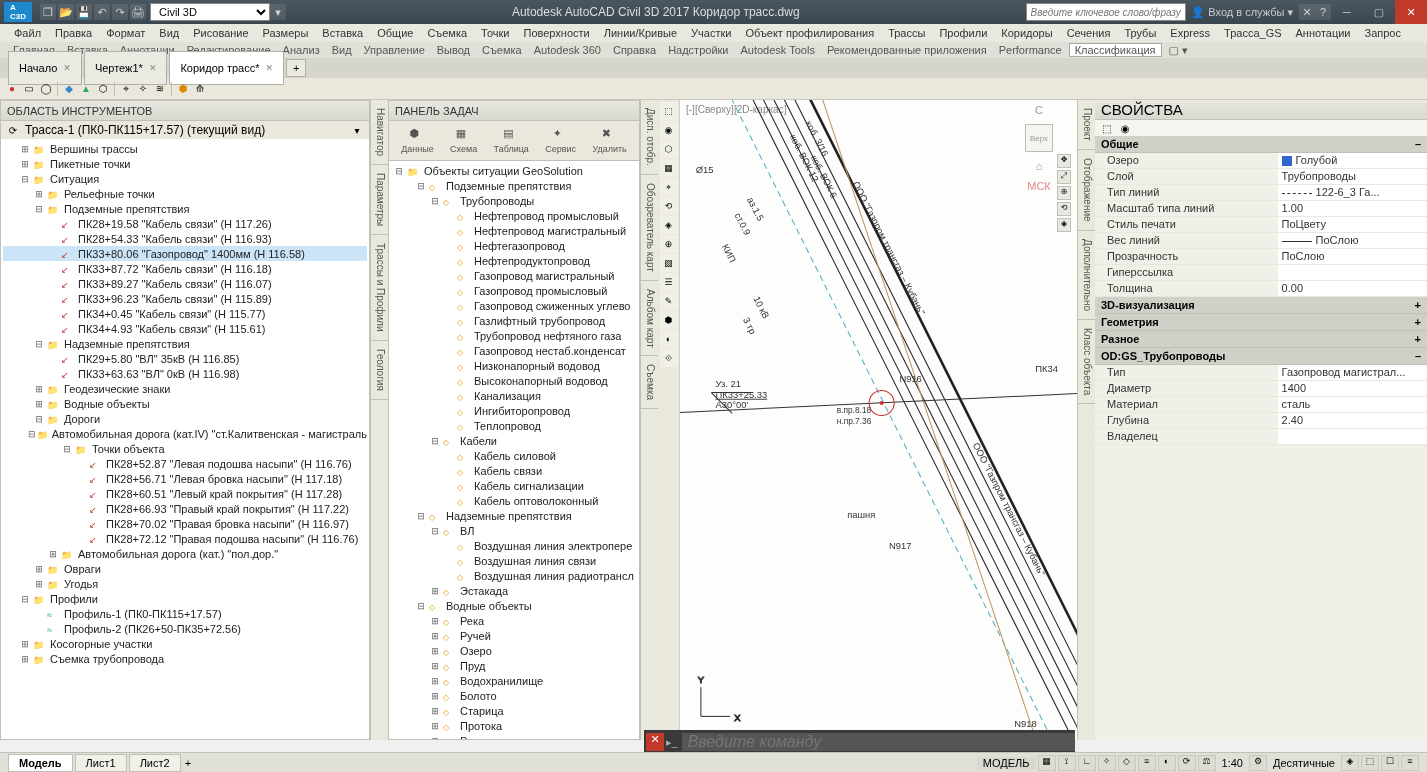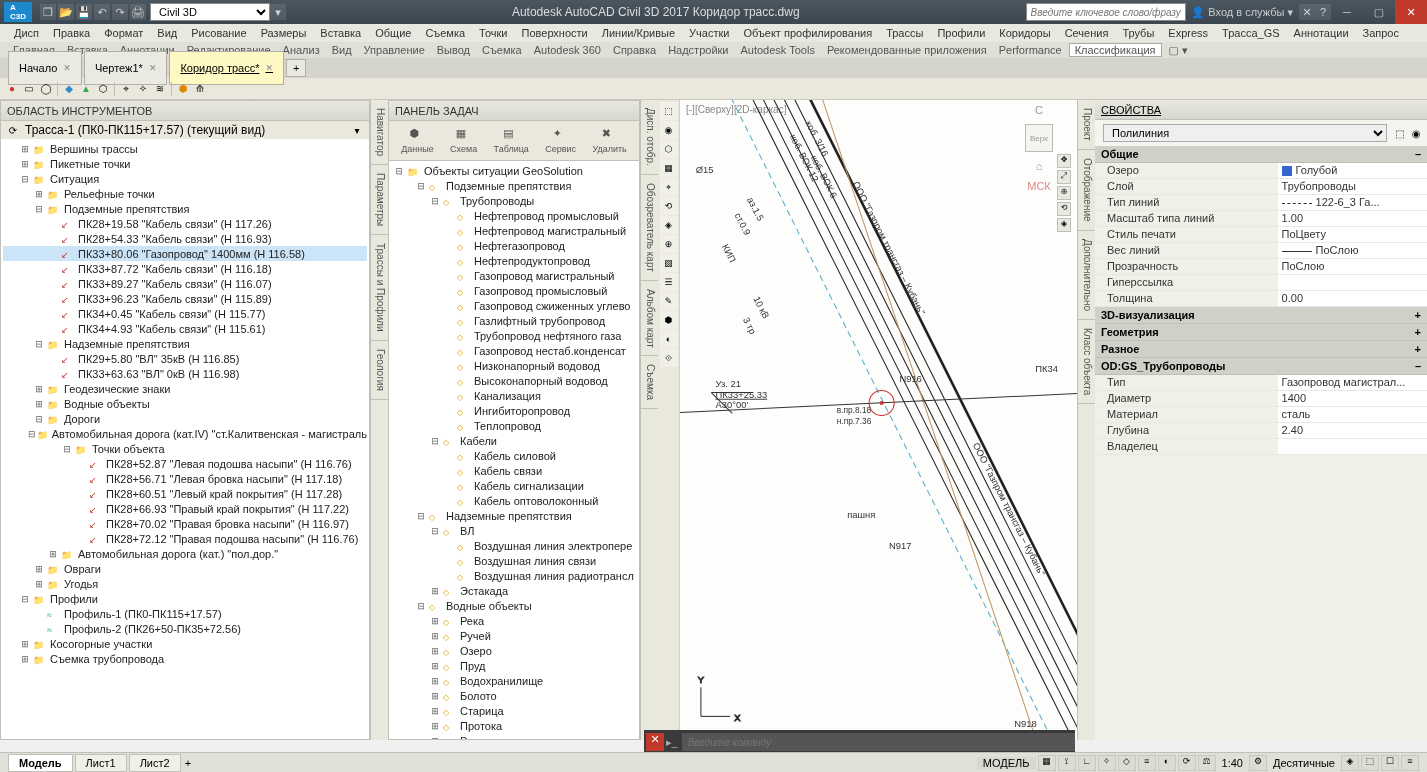--- a/index.html
+++ b/index.html
@@ -13,21 +13,21 @@
 .search-box { background:#fff; border:1px solid #888; height:18px; width:160px; padding:0 4px; font-style:italic; color:#888; font-size:10px; }
 .win-btns { display:flex; }
 .win-btn { width:32px; height:24px; display:flex; align-items:center; justify-content:center; color:#ccc; }
 .win-btn.close { background:#c0392b; color:#fff; }
 .menu-bar { height:18px; background:#e8e8e0; display:flex; align-items:center; padding:0 8px; gap:2px; font-size:10.5px; color:#333; }
 .menu-item { padding:0 6px; cursor:pointer; white-space:nowrap; }
 .ctx-bar { height:16px; background:#e0e0d8; display:flex; align-items:center; padding:0 8px; gap:2px; font-size:10px; color:#555; }
 .ctx-item { padding:0 5px; }
 .doc-tabs { height:20px; background:#d5d5cc; display:flex; align-items:center; padding-left:8px; gap:2px; }
 .dtab { padding:10px 10px; font-size:11px; background:#eaeae2; border:1px solid #b0b0a8; display:flex; align-items:center; gap:6px; cursor:pointer; }
-.dtab.active { background:#fef9c3;text-decoration:underline; }
+.dtab.active { background:#ffffff; }
 .dtab-close { font-size:9px; color:#888; }
 .toolbar-row { height:22px; background:#eae8dc; border-bottom:1px solid #c8c8bc; display:flex; align-items:center; padding:0 4px; gap:1px; }
 .tb-icon { width:16px; height:16px; display:inline-flex; align-items:center; justify-content:center; font-size:10px; cursor:pointer; }
 .tb-sep { width:1px; height:14px; background:#c0c0b0; margin:0 2px; }
 .main { display:flex; height:640px; }
 .panel { background:#a16207; border:1px solid #c0c0b8; display:flex; flex-direction:column;justify-content:space-between; }
 .panel-left { width:370px; }
 .panel-tasks { width:252px; }
 .panel-header { height:20px; background:linear-gradient(#e8e8e0,#d8d8d0); border-bottom:1px solid #c0c0b8; display:flex; align-items:center; padding:0 6px; font-size:11px; color:#333; }
 .tree { flex:1; overflow-y:auto; background:#fff; padding:2px; font-size:10.5px; color:#222; }
@@ -51,29 +51,29 @@
 .vp-icon { width:18px; height:18px; margin:0 auto; background:#f0f0e8; display:flex; align-items:center; justify-content:center; font-size:9px; cursor:pointer; }
 .viewport { flex:1; background:#fdfdfb; position:relative; overflow:hidden; }
 .vp-label { position:absolute; top:4px; left:6px; font-size:10px; color:#888; }
 .drawing { position:absolute; inset:0; }
 .vp-nav { position:absolute; top:4px; right:24px; display:flex; flex-direction:column; gap:8px; align-items:center; font-size:9px; color:#999; }
 .nav-cube { width:28px; height:28px; border:1px solid #bbb; background:#f4f4f0; display:flex; align-items:center; justify-content:center; font-size:8px; }
 .vp-right-tools { width:18px; display:flex; flex-direction:column; gap:2px; padding:4px 0; background:transparent; position:absolute; right:2px; top:50px; }
 .vrt { width:14px; height:14px; background:#e8e8e0; border:1px solid #c0c0b8; cursor:pointer; font-size:8px; text-align:center; }
 .props { width:350px; background:#f5f5f0; display:flex; }
 .props-body { flex:1; display:flex; flex-direction:column; }
-.props-header { height:20px; background:linear-gradient(#e8e8e0,#d8d8d0); border-bottom:1px solid #c0c0b8; padding:0 6px; display:flex; align-items:center; font-size:11px;text-decoration:underline; }
+.props-header { height:20px; background:linear-gradient(#e8e8e0,#d8d8d0); border-bottom:1px solid #c0c0b8; padding:0 6px; display:flex; align-items:center; font-size:15px; }
 .props-select { width:100%; height:18px; margin:4px; font-size:11px; padding:0 4px; border:1px solid #aaa; }
 .props-select-row { display:flex; align-items:center; padding:0 4px; gap:2px; }
 .props-cat { background:#d0d0c8; padding:2px 6px; font-size:10.5px; font-weight:bold; display:flex; justify-content:space-between; border-bottom:1px solid #c0c0b8; }
 .props-row { display:flex; height:16px; border-bottom:1px solid #e8e8e0; font-size:10.5px; }
 .props-key { width:55%; padding:1px 6px 1px 12px; color:#333; }
 .props-val { width:45%; padding:1px 4px; color:#333; background:#fff; }
 .cmd-bar { position:absolute; bottom:18px; left:644px; right:352px; height:24px; background:#3a3a3a; display:flex; align-items:center; }
-.cmd-input { flex:1; background:#555; color:#ccc; border:none; padding:0 6px; height:18px; margin-left:4px; font-style:italic; font-size:10px; }
+.cmd-input { flex:1; background:#555; color:#ccc; border:none; padding:0 6px; height:18px; margin-left:4px; font-style:italic; font-size:16px; }
 .cmd-icon { width:18px; height:18px; background:#c0392b; color:#fff; text-align:center; font-size:11px; margin:0 2px; }
 .status-bar { position:absolute; bottom:0; left:0; right:0; height:20px; background:#e0e0d8; border-top:1px solid #c0c0b8; display:flex; align-items:center; font-size:10px; }
 .model-tabs { display:flex; gap:2px; padding-left:8px; }
 .mtab { padding:2px 10px; background:#f0f0e8; cursor:pointer; border:1px solid #c0c0b8; }
 .mtab.active { background:#fff; font-weight:bold; }
 .status-right { margin-left:auto; display:flex; gap:2px; padding-right:8px; align-items:center; }
 .sicon { width:18px; height:16px; background:#dcdcd2; text-align:center; font-size:9px; cursor:pointer; border:1px solid #c8c8c0; }
 svg text { font-size:9px; font-family:sans-serif; fill:#333; }
 .color-swatch { display:inline-block; width:10px; height:10px; background:#36c; margin-right:4px; vertical-align:middle; }
 .lt-pat { display:inline-block; width:30px; border-top:1px dashed #333; vertical-align:middle; margin-right:4px; }
@@ -101,21 +101,21 @@
   <span class="qat-btn">✕</span>
   <span class="qat-btn">?</span>
   <div class="win-btns">
     <div class="win-btn">─</div>
     <div class="win-btn">▢</div>
     <div class="win-btn close">✕</div>
   </div>
 </div>
 
 <div class="menu-bar" id="menu-bar">
-    <span class="menu-item">Дисп</span>
+    <span class="menu-item">Файл</span>
     <span class="menu-item">Правка</span>
     <span class="menu-item">Формат</span>
     <span class="menu-item">Вид</span>
     <span class="menu-item">Рисование</span>
     <span class="menu-item">Размеры</span>
     <span class="menu-item">Вставка</span>
     <span class="menu-item">Общие</span>
     <span class="menu-item">Съемка</span>
     <span class="menu-item">Точки</span>
     <span class="menu-item">Поверхности</span>
@@ -746,23 +746,20 @@
   <div class="props">
     <div class="side-tabs" style="width:18px;" id="props-side-tabs">
         <div class="side-tab">Проект</div>
         <div class="side-tab">Отображение</div>
         <div class="side-tab">Дополнительно</div>
         <div class="side-tab">Класс объекта</div>
       </div>
     <div class="props-body">
       <div class="props-header">СВОЙСТВА</div>
       <div class="props-select-row">
-        <select class="props-select">
-          <option>Полилиния</option>
-        </select>
         <span class="tb-icon">⬚</span>
         <span class="tb-icon">◉</span>
       </div>
       <div id="props-body" style="overflow-y:auto;flex:1;background:#f0f0e8;">
           <div class="props-cat">
             <span>Общие</span>
             <span>–</span>
           </div>
           <div class="props-row">
             <div class="props-key">Озеро</div>

